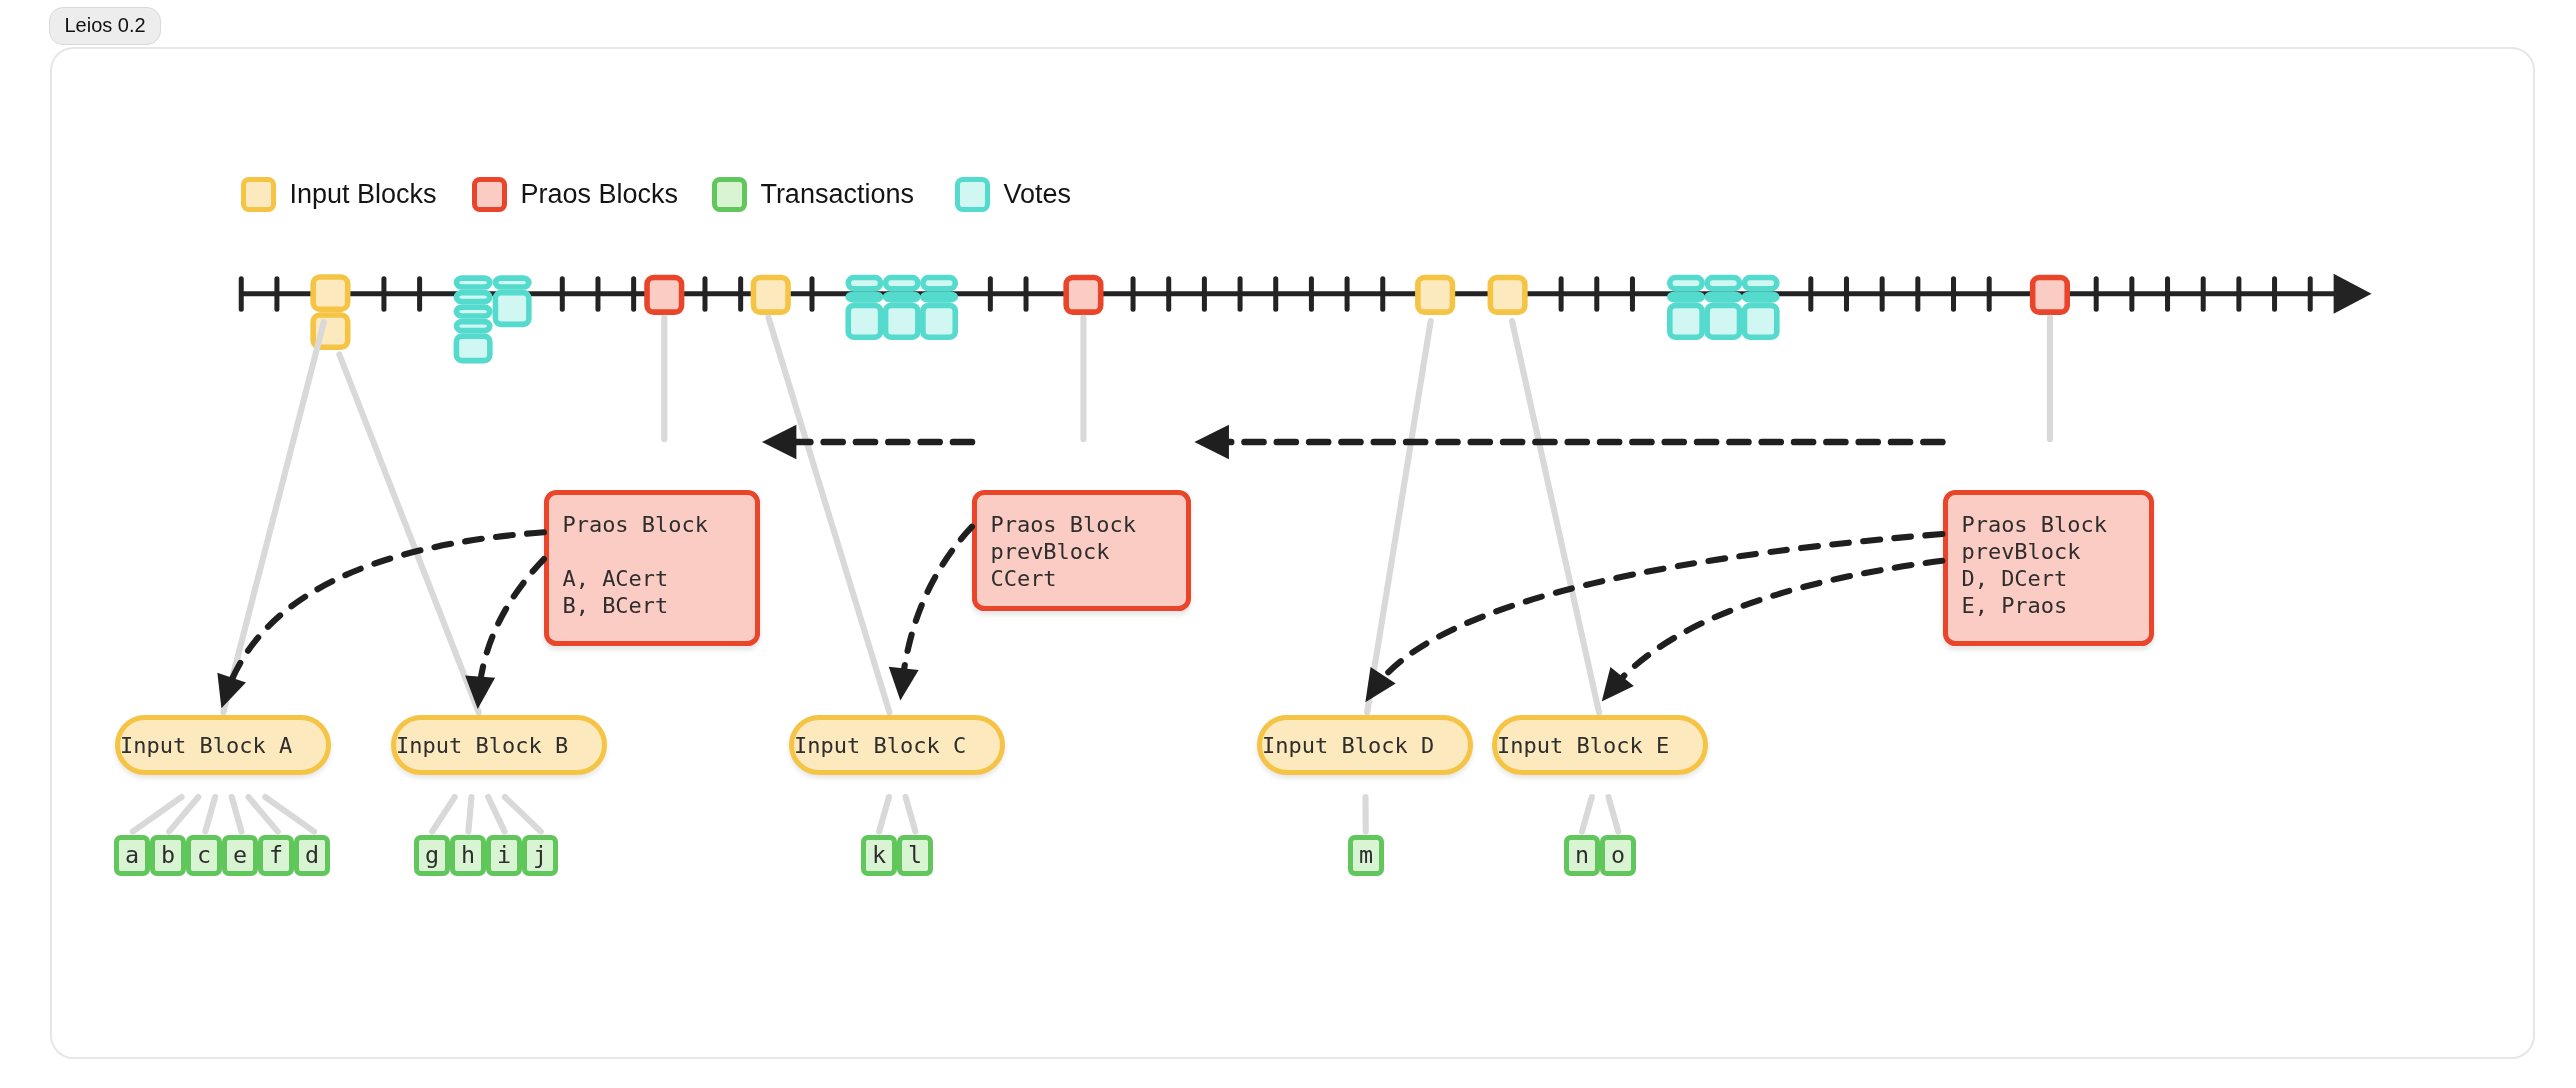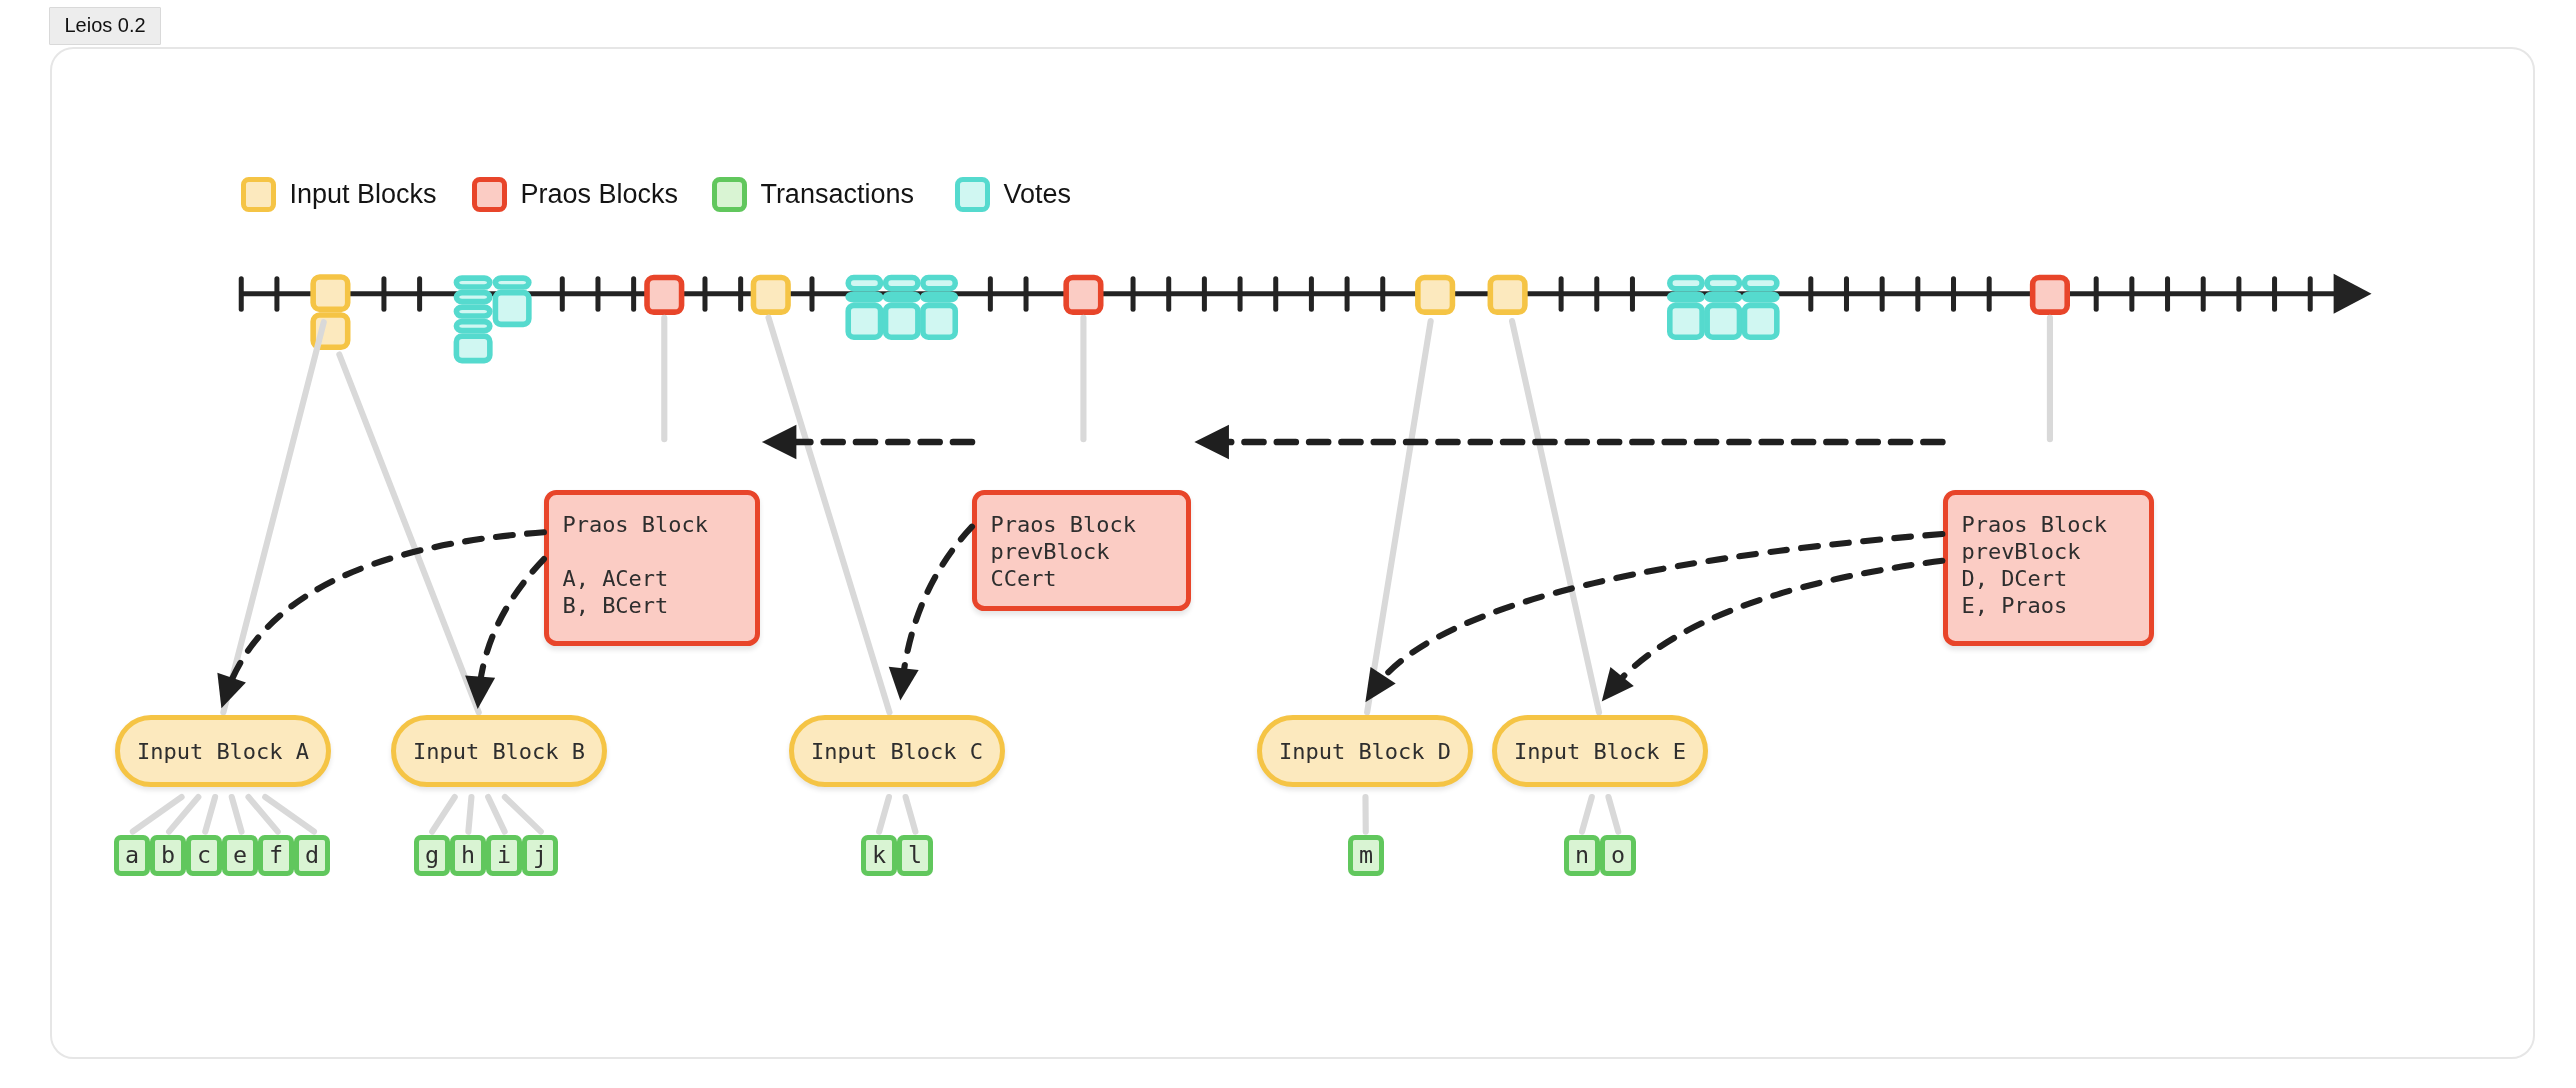--- a/index.html
+++ b/index.html
@@ -1,32 +1,32 @@
 <!DOCTYPE html>
 <html style="font-size:9px"><head>
 <meta charset="utf-8">
 <style>
   html,body{margin:0;padding:0;background:#ffffff;}
   #page{position:relative;width:2576px;height:1088px;background:#ffffff;overflow:hidden;
         font-family:"Liberation Sans", sans-serif;}
   #card{position:absolute;left:50px;top:47px;width:2481px;height:1008px;background:#ffffff;
         border:2.2px solid #E6E6E6;border-radius:23.4px;}
   #badge{position:absolute;left:49px;top:6.7px;padding:4.5px 14.5px;background:#EDEDED;
-         border:1.7px solid #D9D9D9;border-radius:1px;font-size:20px;color:#111;line-height:27px;}
+         border:1.7px solid #D9D9D9;border-radius:14px;font-size:20px;color:#111;line-height:27px;}
   svg{position:absolute;left:0;top:0;}
   #svg-under{z-index:1;} #svg-over{z-index:3;pointer-events:none;}
   .legend-item{position:absolute;top:176px;height:37px;display:flex;align-items:center;z-index:2;}
   .swatch{width:35px;height:35px;border:5px solid #999;border-radius:7.8px;box-sizing:border-box;margin-right:13.4px;}
   .legend-label{font-size:27px;color:#141414;white-space:nowrap;}
   .praos-box{position:absolute;z-index:2;border:5.6px solid #E8452A;background:#FBCCC4;border-radius:12.3px;
              box-sizing:border-box;padding:15.6px 0 0 13.4px;box-shadow:0 3.3px 5.6px rgba(0,0,0,0.10);margin-top:48px;}
   .pline{font-family:"DejaVu Sans Mono", monospace;font-size:22px;line-height:27px;min-height:27px;
          color:#2E2E2E;white-space:pre;}
-  .pill{position:absolute;z-index:2;width:216px;height:72px;border:5.6px solid #F5C445;background:#FCE9BE;
-        border-radius:37px;box-sizing:border-box;display:flex;align-items:center;justify-content:center;
+  .pill{position:absolute;z-index:2;width:216px;height:60px;border:5.6px solid #F5C445;background:#FCE9BE;
+        border-radius:37px;box-sizing:border-box;display:flex;align-items:center;
         box-shadow:0 3.3px 5.6px rgba(0,0,0,0.10);}
   .pill-label{font-family:"DejaVu Sans Mono", monospace;font-size:22px;color:#2E2E2E;white-space:nowrap;}
   .tx-row{position:absolute;top:835px;z-index:2;font-size:0;white-space:nowrap;border-radius:18px;}
   .tx{display:inline-block;width:36px;height:41px;box-sizing:border-box;border:5px solid #61C75D;
       background:#D9F4D3;border-radius:6.7px;font-family:"DejaVu Sans Mono", monospace;font-size:23.4px;
       color:#2E2E2E;text-align:center;line-height:30px;vertical-align:top;}
 </style>
 </head>
 <body>
 

